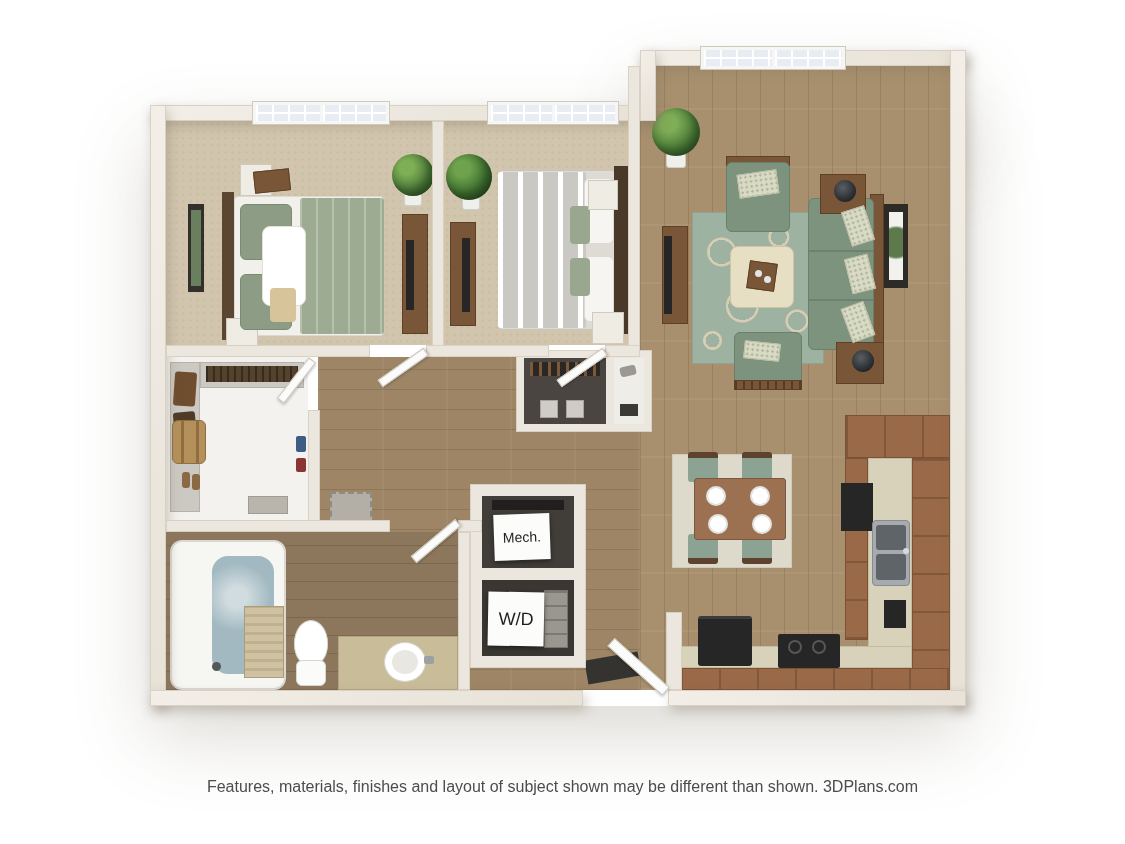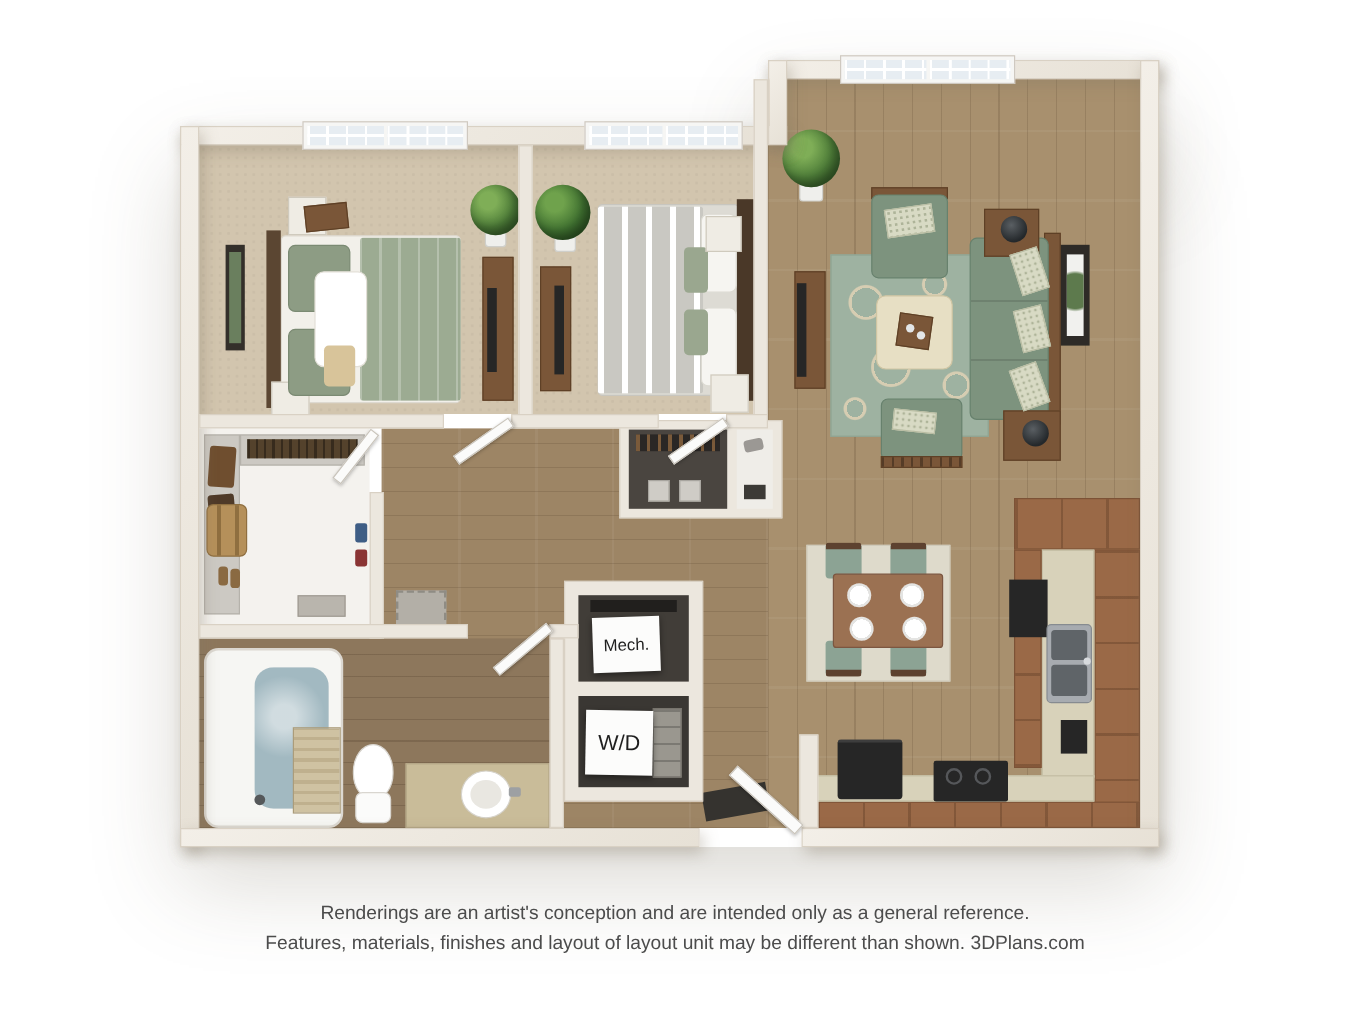--- a/index.html
+++ b/index.html
@@ -277,16 +277,15 @@
   </div>
 
   
   <div class="abs door" style="left:370px;top:347px;width:56px;height:9px;transform-origin:100% 50%;transform:rotate(-35deg);"></div>
   <div class="abs door" style="left:549px;top:347px;width:56px;height:9px;transform-origin:100% 50%;transform:rotate(-35deg);"></div>
   <div class="abs door" style="left:308px;top:360px;width:9px;height:52px;transform-origin:50% 0;transform:rotate(38deg);"></div>
   <div class="abs door" style="left:400px;top:518px;width:58px;height:9px;transform-origin:100% 50%;transform:rotate(-40deg);"></div>
   <div class="abs door" style="left:592px;top:686px;width:74px;height:11px;transform-origin:100% 50%;transform:rotate(42deg);"></div>
 
   
-  <div class="abs footer-line" style="left:0;top:753px;">Renderings are an artist's conception and are intended only as a general reference.</div>
-  <div class="abs footer-line" style="left:0;top:778px;">Features, materials, finishes and layout of layout unit may be different than shown. 3DPlans.com</div>
+  <div class="abs footer-line" style="left:0;top:778px;">Features, materials, finishes and layout of subject shown may be different than shown. 3DPlans.com</div>
 
 </div>
 
 </body></html>

